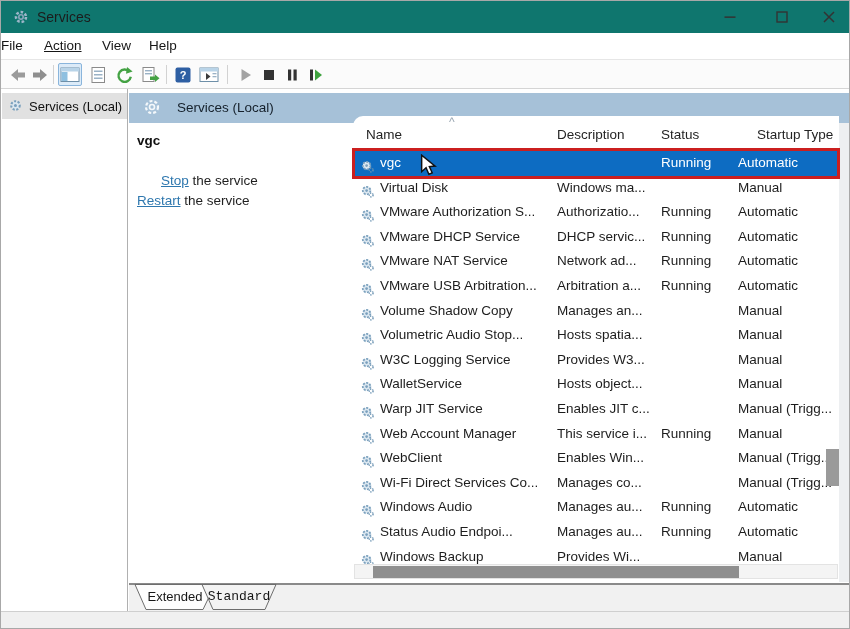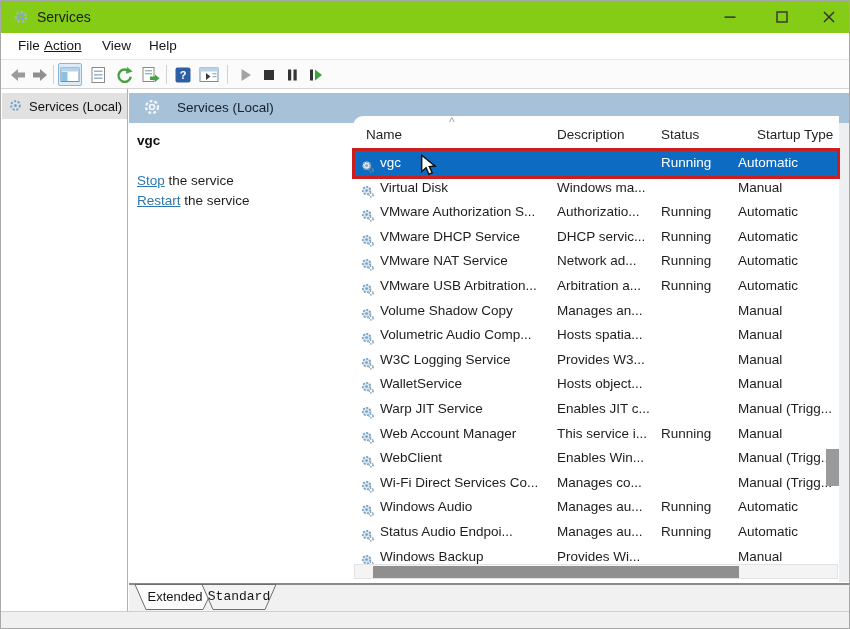--- a/index.html
+++ b/index.html
@@ -6,30 +6,30 @@
   html,body { background:#dedede; }
   #window {
     position:relative; width:850px; height:629px; background:#fff;
     border:1px solid #a8a8a8; overflow:hidden;
     font-family:"Liberation Sans", sans-serif; color:#1f1f1f;
     -webkit-font-smoothing:antialiased;
   }
   .abs { position:absolute; }
 
   
-  #titlebar { left:0; top:0; width:850px; height:32px; background:#84cc16; }
+  #titlebar { left:0; top:0; width:850px; height:32px; background:#0f766e; }
   #title-icon { left:12px; top:8px; width:16px; height:16px; }
   #title-text { left:36px; top:0; height:32px; line-height:32px; font-size:14px; color:#1c1c1c; }
   .winbtn { top:0; width:45px; height:32px; display:flex; align-items:center; justify-content:center; cursor:default; }
   #btn-min { left:706px; } #btn-max { left:758px; } #btn-close { left:806px; width:44px; }
 
   
   #menubar { left:0; top:32px; width:850px; height:27px; background:#fff; border-bottom:1px solid #e6e6e6; }
   .menu-item { top:0; height:27px; line-height:26px; font-size:13.5px; color:#161616; }
-  #menu-file { left:17px; } #menu-action { left:43px;text-decoration:underline; } #menu-view { left:101px; } #menu-help { left:148px; }
+  #menu-file { left:0; } #menu-action { left:43px;text-decoration:underline; } #menu-view { left:101px; } #menu-help { left:148px; }
 
   
   #toolbar { left:0; top:59px; width:850px; height:29px; background:#fbfbfb; border-bottom:1px solid #d5d5d5; }
   .tbtn { top:3px; width:24px; height:23px; display:flex; align-items:center; justify-content:center; }
   .tbtn.hl { background:#dcebf8; border:1px solid #8ab5dc; border-radius:2px; }
   .tsep { top:5px; width:1px; height:19px; background:#d2d2d2; }
 
   
   #sidebar { left:0; top:88px; width:127px; height:522px; background:#fff; border-right:1px solid #b0b0b0; }
   #tree-item { left:1px; top:4px; width:125px; height:26px; background:#e1e1e1; display:flex; align-items:center; }
@@ -38,21 +38,21 @@
 
   
   #band { left:128px; top:92px; width:722px; height:30px; background:var(--band,#a6c1d8); z-index:1; }
   #band-icon { left:14px; top:5px; }
   #band-label { left:48px; top:0; height:30px; line-height:30px; font-size:13.5px; color:#15202b; }
 
   
   #taskpane { left:128px; top:122px; width:224px; height:459px; background:#fff; z-index:2; }
   #svc-name { left:8px; top:10px; font-size:13.5px; font-weight:bold; color:#111; }
   .task-line { left:8px; font-size:13.5px; line-height:20px; white-space:nowrap; }
-  #task-line-0 { top:48px; } #task-line-1 { top:68px; }
+  #task-line-0 { top:48px;margin-left:24px; } #task-line-1 { top:68px; }
   .task-link { color:var(--link,#2e77ae); text-decoration:underline; cursor:pointer; }
 
   
   #listpanel { left:352px; top:115px; width:486px; height:466px; background:#fff;
                border-top-left-radius:10px; overflow:hidden; z-index:2; }
   #rightstrip { left:838px; top:122px; width:12px; height:459px; background:#edeff1; z-index:1; }
   .colhdr { top:8px; height:22px; line-height:22px; font-size:13.5px; color:#242424; white-space:nowrap; cursor:default; }
   #hdr-name { left:13px; } #hdr-desc { left:204px; } #hdr-status { left:308px; } #hdr-startup { left:404px; }
   #sort-caret { left:96px; top:-1px; font-size:12px; color:#9aa7b2; }
   #rows { left:0; top:35px; width:486px; }
@@ -334,21 +334,21 @@
     <span class="cell startup">Manual</span>
   </div>
         <div class="srow">
     <span class="gear">
       <svg width="13" height="13" viewBox="0 0 13 13">
         <circle cx="5.6" cy="5.6" r="3.8" fill="#dbe7f0" stroke="#7aa0bd" stroke-width="1.8" stroke-dasharray="2 1.4"></circle>
         <circle cx="5.6" cy="5.6" r="1.3" fill="#7aa0bd"></circle>
         <circle cx="10.2" cy="10" r="1.9" fill="none" stroke="#6b93b2" stroke-width="1.4" stroke-dasharray="1.3 1"></circle>
       </svg>
     </span>
-    <span class="cell name">Volumetric Audio Comp...</span>
+    <span class="cell name">Volumetric Audio Stop...</span>
     <span class="cell desc">Hosts spatia...</span>
     <span class="cell status"></span>
     <span class="cell startup">Manual</span>
   </div>
         <div class="srow">
     <span class="gear">
       <svg width="13" height="13" viewBox="0 0 13 13">
         <circle cx="5.6" cy="5.6" r="3.8" fill="#dbe7f0" stroke="#7aa0bd" stroke-width="1.8" stroke-dasharray="2 1.4"></circle>
         <circle cx="5.6" cy="5.6" r="1.3" fill="#7aa0bd"></circle>
         <circle cx="10.2" cy="10" r="1.9" fill="none" stroke="#6b93b2" stroke-width="1.4" stroke-dasharray="1.3 1"></circle>

